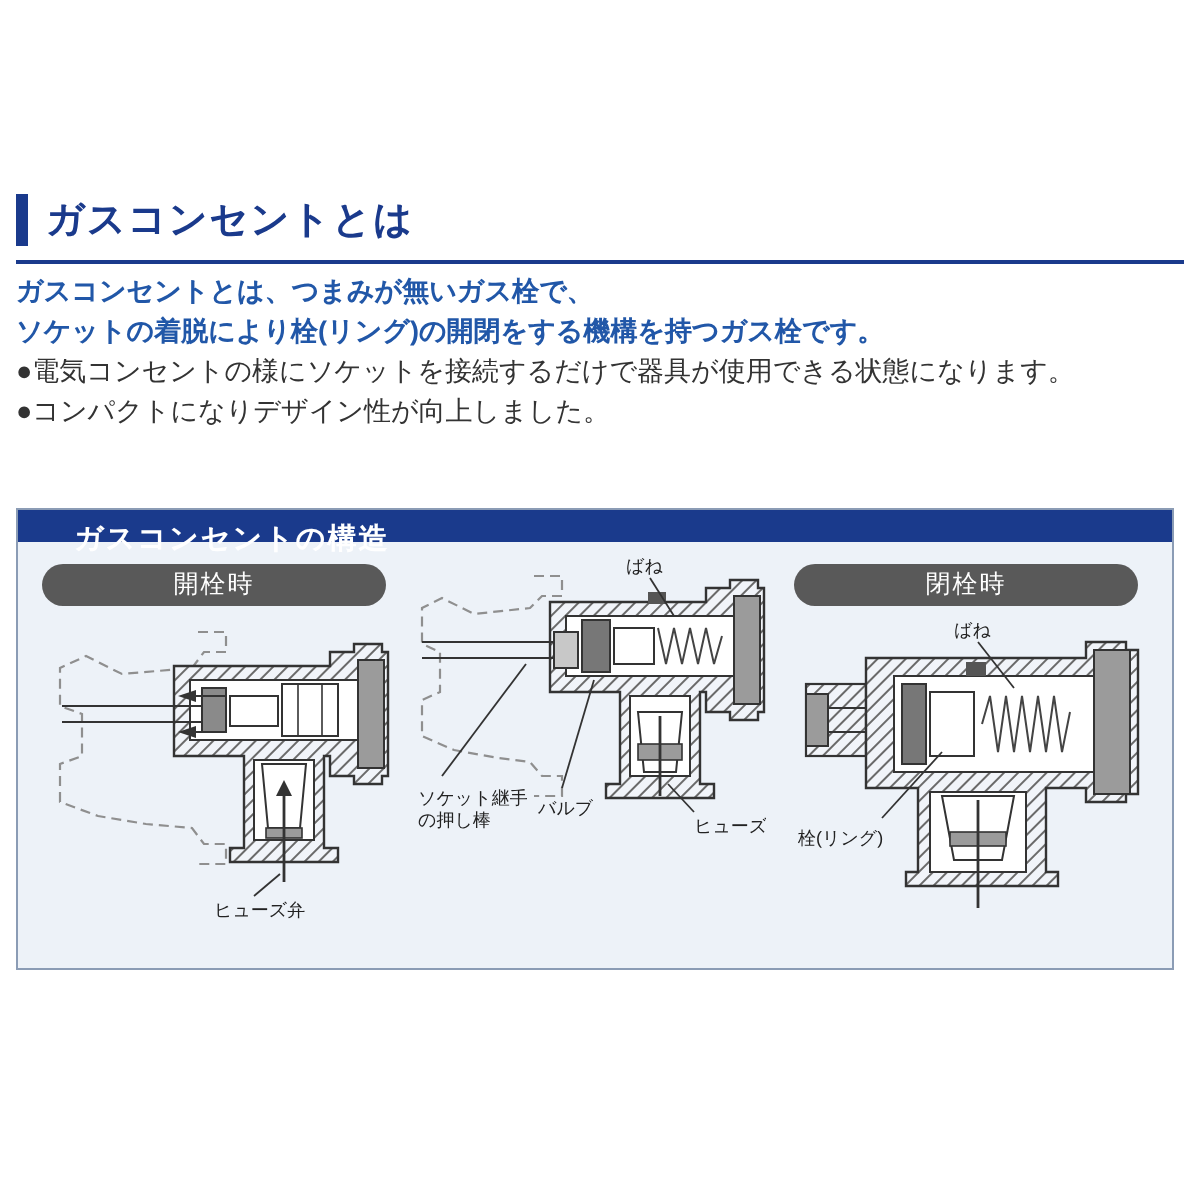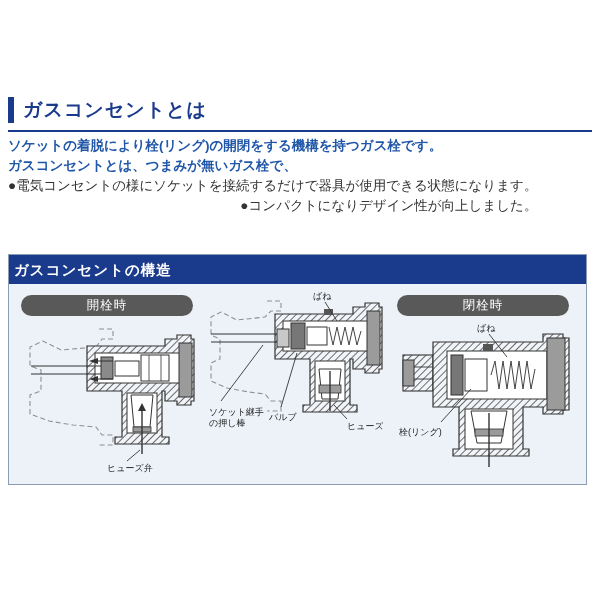--- a/index.html
+++ b/index.html
@@ -13,26 +13,26 @@
     position:absolute; left:8px; top:97px; width:584px;
     display:flex; align-items:flex-start; gap:9px;
     border-bottom:2px solid #1a3a8c; padding-bottom:7px;
   }
   .title-bar { width:6px; height:26px; background:#1a3a8c; flex:0 0 auto; }
   .page-title { margin:0; font-size:19px; color:#1a3a8c; font-weight:bold; letter-spacing:1px; }
   
   .lead { position:absolute; left:8px; top:136px; font-size:13.5px; font-weight:bold;
           color:#2157a8; line-height:20px; white-space:nowrap; }
   .bullets { position:absolute; left:8px; top:176px; font-size:13.5px;
-             color:#333333; line-height:20px; white-space:nowrap;text-align:right; }
+             color:#333333; line-height:20px; white-space:nowrap; }
   
   .panel { position:absolute; left:8px; top:254px; width:579px; height:231px;
            background:#edf2f8; border:1px solid #8b9cb5; }
-  .panel-header { height:29px; background:#1a3a8c; color:#ffffff; font-weight:bold;
-                  font-size:14.5px; line-height:30px; padding-left:5px; letter-spacing:1px; }
+  .panel-header { height:16px; background:#1a3a8c; color:#ffffff; font-weight:bold;
+                  font-size:14.5px; line-height:30px; padding-left:28px; letter-spacing:1px; }
   .panel-body { position:relative; height:199px; }
   .col { position:absolute; top:0; width:176px; }
   .col1 { left:10px; } .col2 { left:198px; } .col3 { left:386px; }
   .pill { margin:11px auto 0; width:172px; height:21px; border-radius:11px;
           background:#595959; color:#ffffff; font-size:12.5px; font-weight:normal;
           text-align:center; line-height:21px; letter-spacing:1px; }
   .diagram { display:block; margin-top:3px; }
   .diagram text { font-size:9px; fill:#222222;
                   font-family:"Liberation Sans","DejaVu Sans",sans-serif; }
 </style>
@@ -40,22 +40,22 @@
 <body>
 
 <div class="page">
 
   <div class="section-title">
     <span class="title-bar"></span>
     <h1 class="page-title">ガスコンセントとは</h1>
   </div>
 
   <div class="lead">
+    <div>ガスコンセントとは、つまみが無いガス栓で、</div>
     <div>ソケットの着脱により栓(リング)の開閉をする機構を持つガス栓です。</div>
-    <div>ガスコンセントとは、つまみが無いガス栓で、</div>
   </div>
 
   <div class="bullets">
     <div>●電気コンセントの様にソケットを接続するだけで器具が使用できる状態になります。</div>
     <div>●コンパクトになりデザイン性が向上しました。</div>
   </div>
 
   <div class="panel">
     <div class="panel-header">ガスコンセントの構造</div>
     <div class="panel-body">

